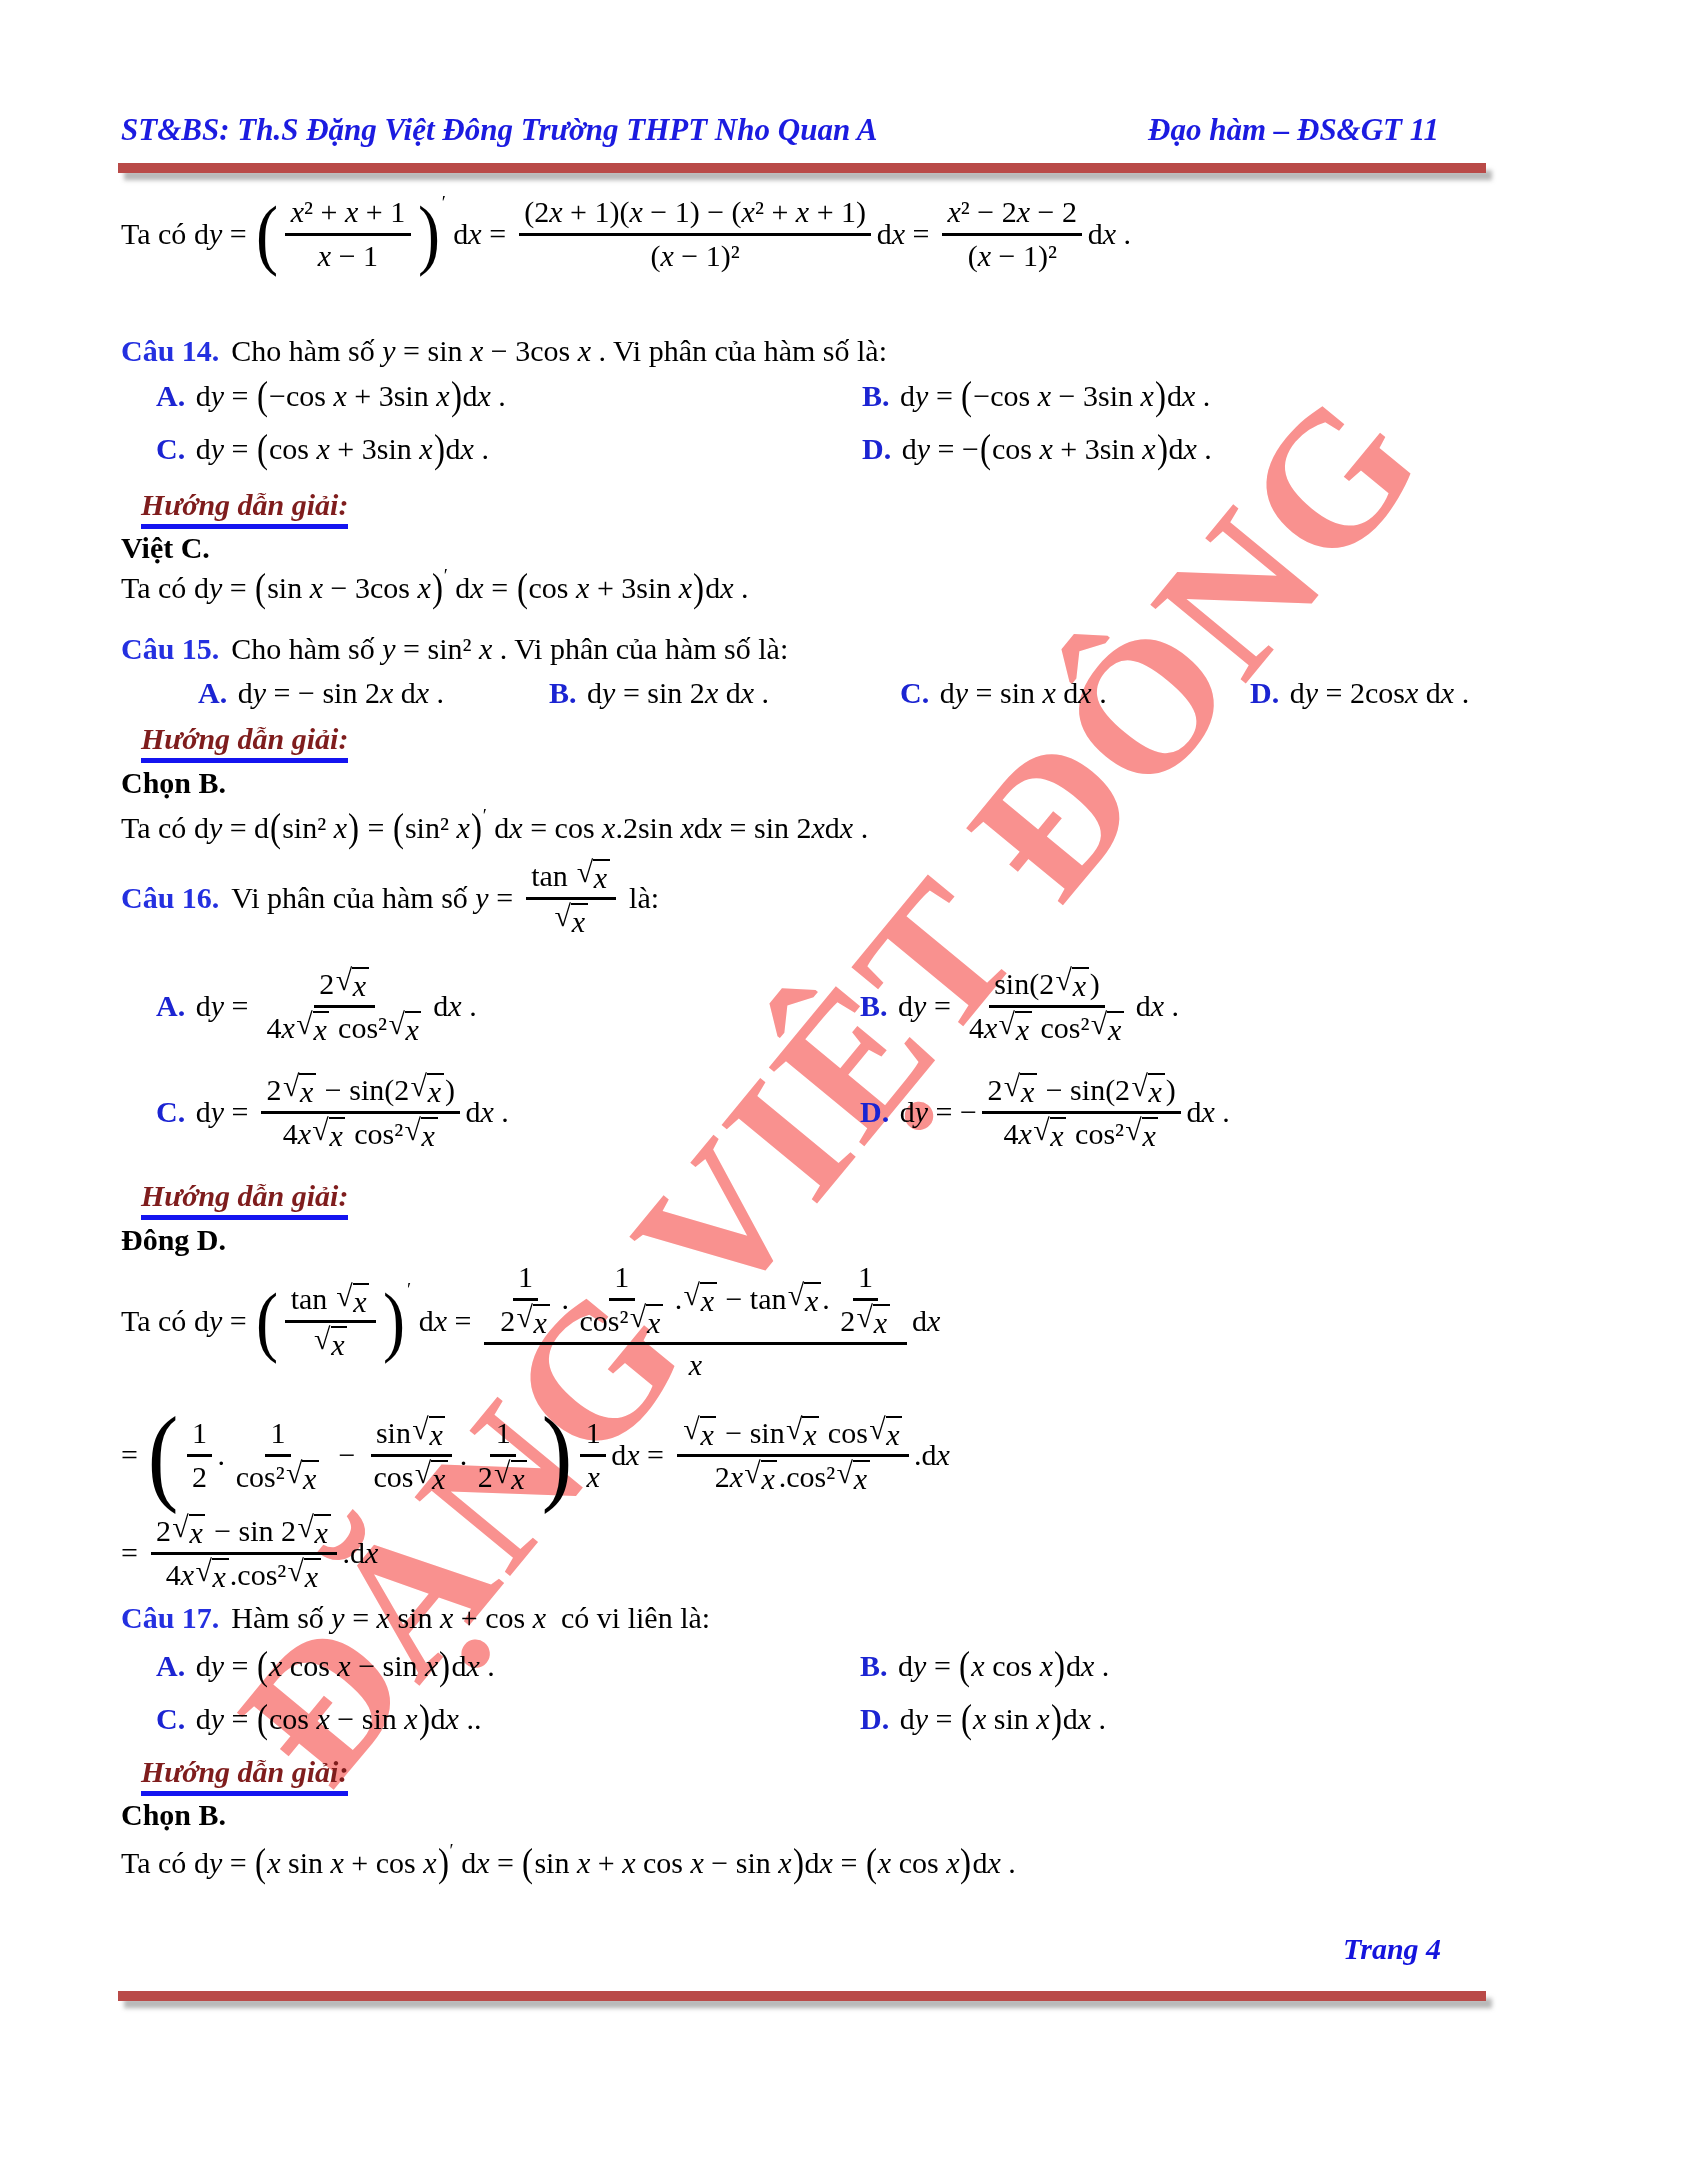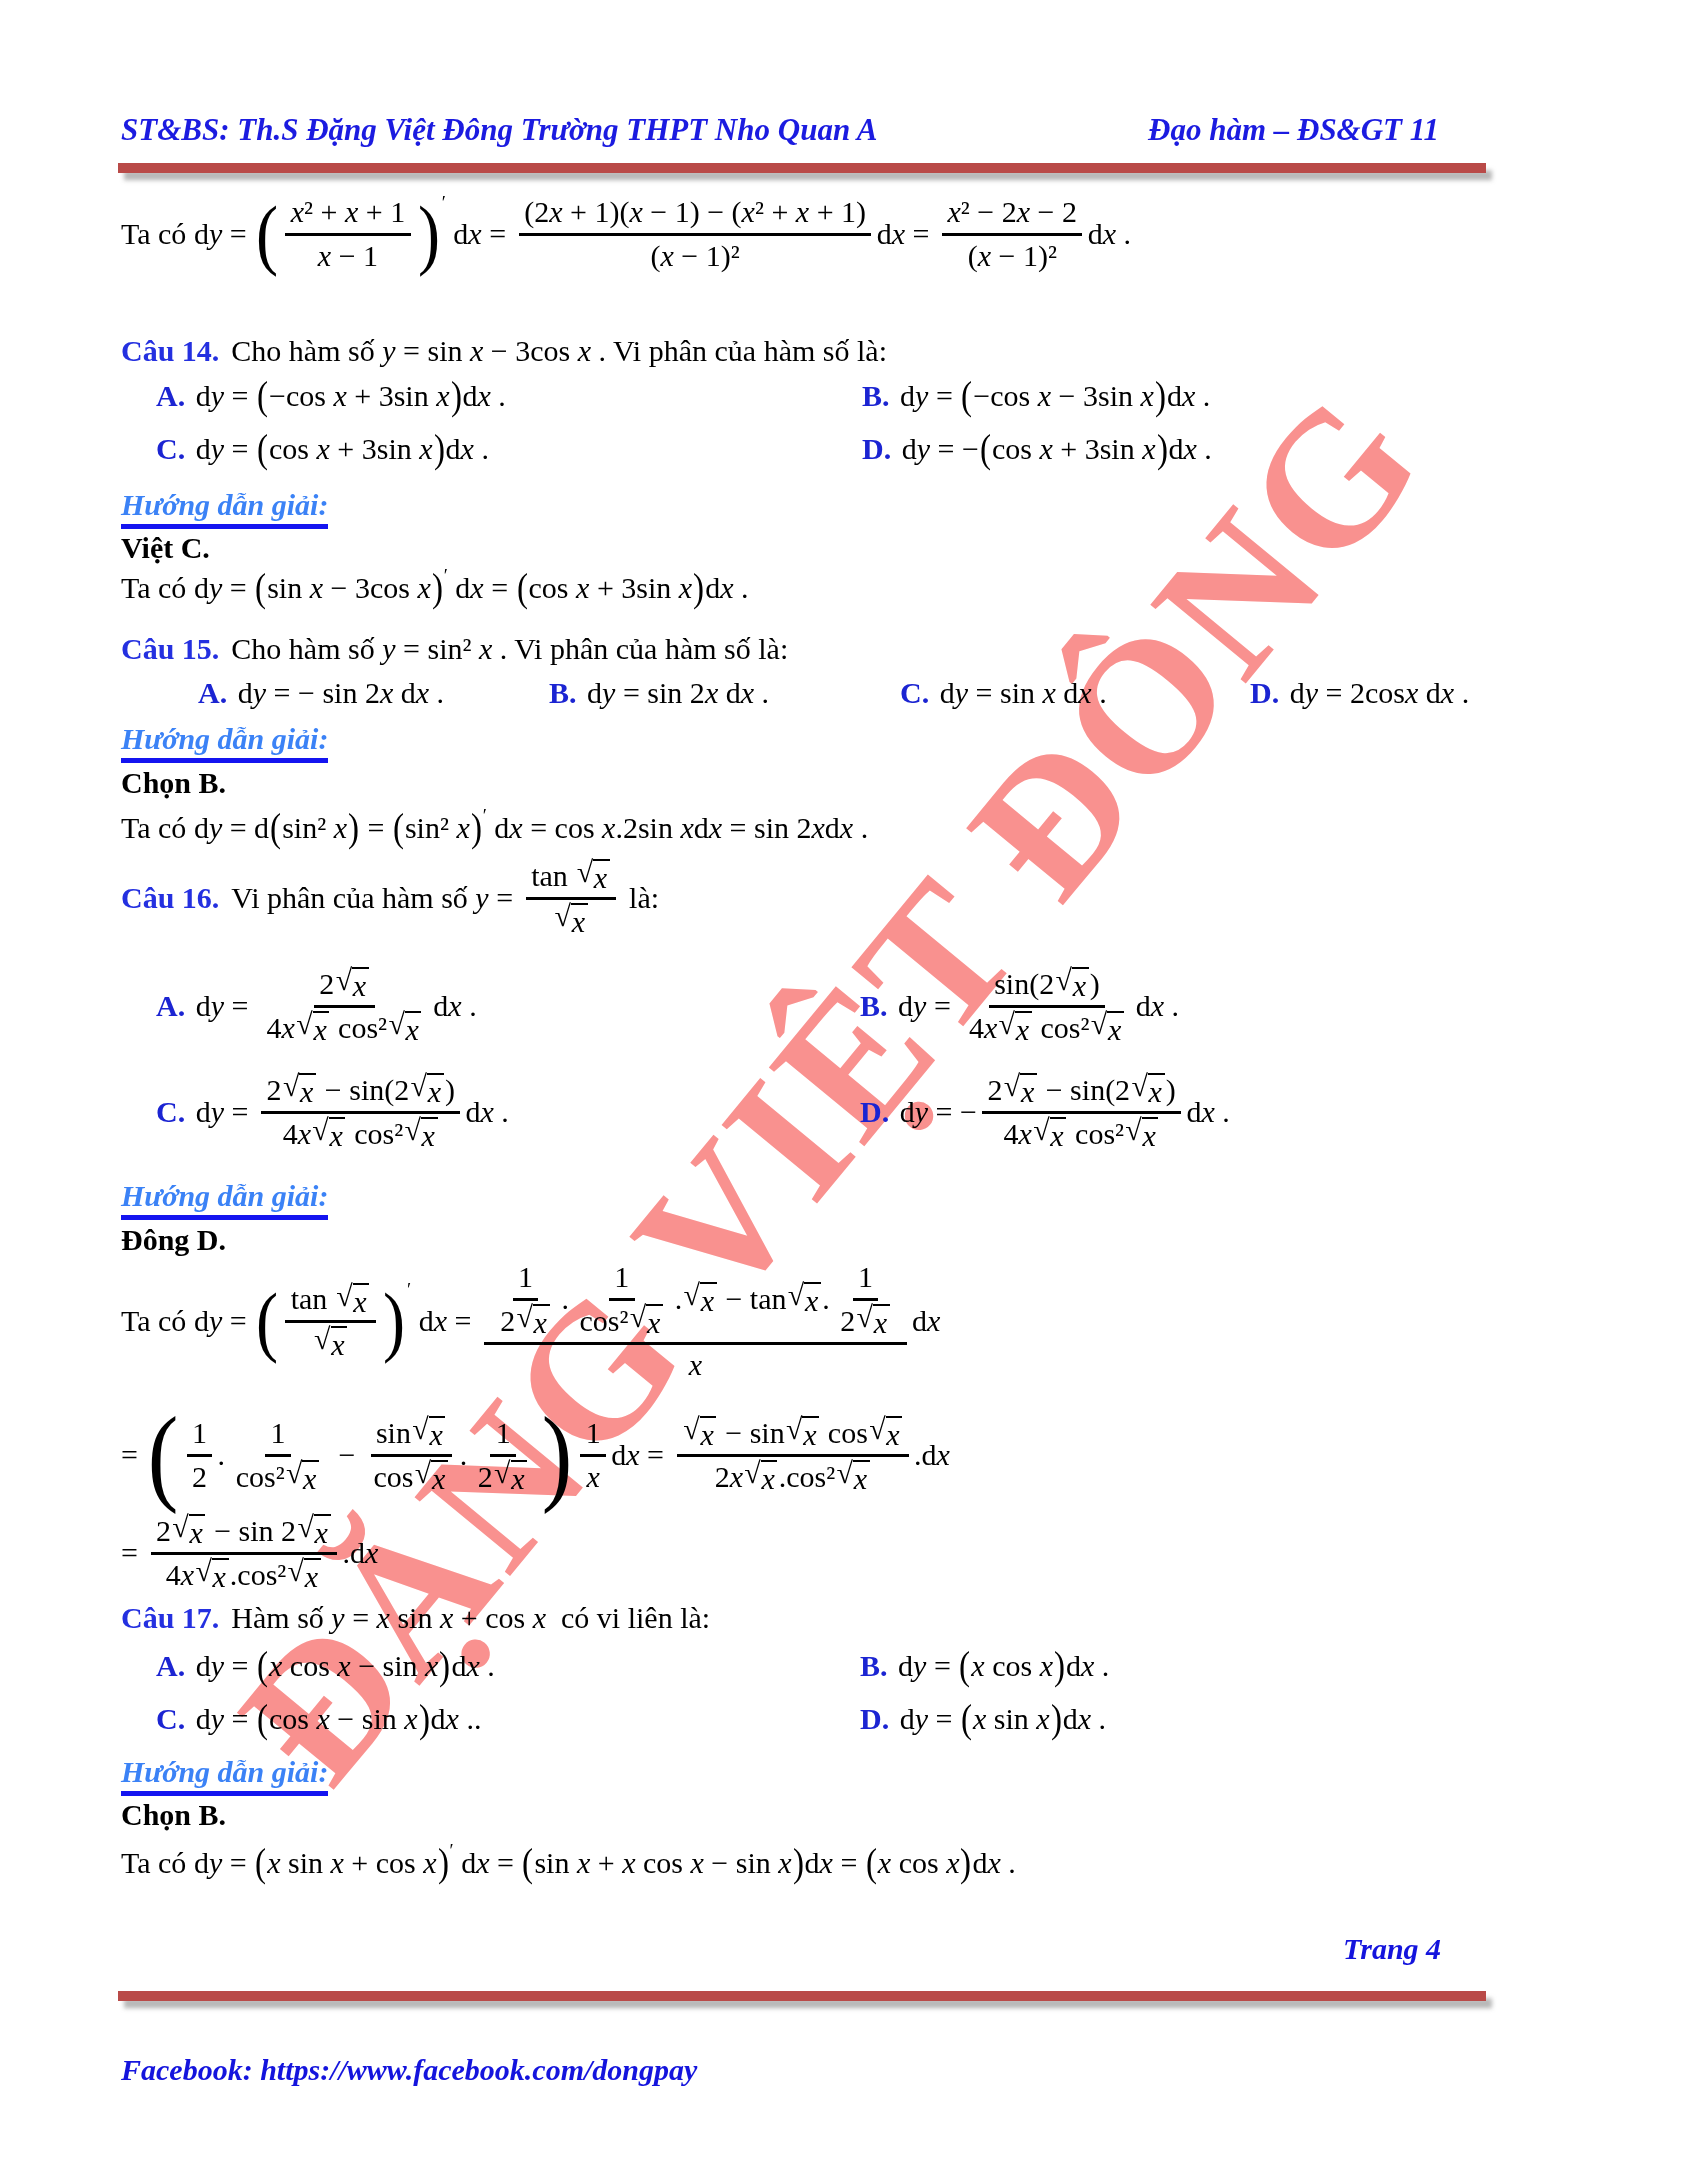--- a/index.html
+++ b/index.html
@@ -10,22 +10,22 @@
   .hdr{font-size:31px;font-weight:bold;font-style:italic;color:#1b1be0;white-space:nowrap;}
   .bar{position:absolute;z-index:1;background:#b94a48;height:10px;width:1368px;left:118px;
        box-shadow:6px 7.3px 4.6px rgba(125,125,125,0.55);}
   .ftr{font-size:30px;font-weight:bold;font-style:italic;color:#1414dd;white-space:nowrap;}
   .ftr .link{border-bottom:4px solid #1414dd;cursor:pointer;}
   
   .qline{display:flex;align-items:center;white-space:pre-wrap;}
   .qlabel{color:#2430e0;font-weight:bold;margin-right:12px;white-space:pre;}
   .opt{display:flex;align-items:center;white-space:pre-wrap;}
   .okey{color:#1b24d2;font-weight:bold;margin-right:10.6px;white-space:pre;}
-  .hdg{display:inline-block;color:#3b82f6;font-weight:bold;font-style:italic;
-       border-bottom:5.3px solid #1414f0;padding-bottom:2px;}
+  .hdg{display:inline-block;color:#7f1d1d;font-weight:bold;font-style:italic;
+       border-bottom:5.3px solid #1414f0;padding-bottom:2px;margin-left:20px;}
   .chon{font-weight:bold;}
   
   .fline{display:flex;align-items:center;white-space:pre-wrap;}
   .mt,.tt{white-space:pre-wrap;}
   .vi{font-style:italic;}
   .frac{display:inline-flex;flex-direction:column;align-items:center;vertical-align:middle;
         margin:0 5.3px;text-align:center;}
   .num,.den{display:flex;align-items:center;justify-content:center;line-height:1.15;padding:0 5.3px;}
   .num{border-bottom:3.3px solid #000;padding-bottom:3.3px;}
   .den{padding-top:3.3px;align-items:center;}
@@ -155,18 +155,15 @@
     <span class="fline"><span class="mt">d<span class="vi">y</span> = </span><span class="pw"><span class="par" style="font-size: 1.3em;">(</span><span class="pin fline"><span class="mt"><span class="vi">x</span> sin <span class="vi">x</span></span></span><span class="par" style="font-size: 1.3em;">)</span></span><span class="mt">d<span class="vi">x</span> .</span></span>
   </div>
   <div class="abs" style="left:121px;top:1755px;">
     <span class="hdg">Hướng dẫn giải:</span>
   </div>
   <div class="abs chon" style="left:121px;top:1798px;">Chọn B.</div>
   <div class="abs fline" style="left:121px;top:1843px;"><span class="tt">Ta có </span><span class="mt">d<span class="vi">y</span> = </span><span class="pw"><span class="par" style="font-size: 1.3em;">(</span><span class="pin fline"><span class="mt"><span class="vi">x</span> sin <span class="vi">x</span> + cos <span class="vi">x</span></span></span><span class="par" style="font-size: 1.3em;">)</span><span class="prime">′</span></span><span class="mt"> d<span class="vi">x</span> = </span><span class="pw"><span class="par" style="font-size: 1.3em;">(</span><span class="pin fline"><span class="mt">sin <span class="vi">x</span> + <span class="vi">x</span> cos <span class="vi">x</span> − sin <span class="vi">x</span></span></span><span class="par" style="font-size: 1.3em;">)</span></span><span class="mt">d<span class="vi">x</span> = </span><span class="pw"><span class="par" style="font-size: 1.3em;">(</span><span class="pin fline"><span class="mt"><span class="vi">x</span> cos <span class="vi">x</span></span></span><span class="par" style="font-size: 1.3em;">)</span></span><span class="mt">d<span class="vi">x</span> .</span></div>
 
   <div class="bar" style="top:1991px;"></div>
   <div class="abs ftr" style="left:1343px;top:1932px;">Trang 4</div>
-  <div class="abs ftr" style="left:121px;top:2053px;">
-    <span>Facebook: </span><span>https://www.facebook.com/dongpay</span>
-  </div>
 
 </div>
 
 
 </body></html>

